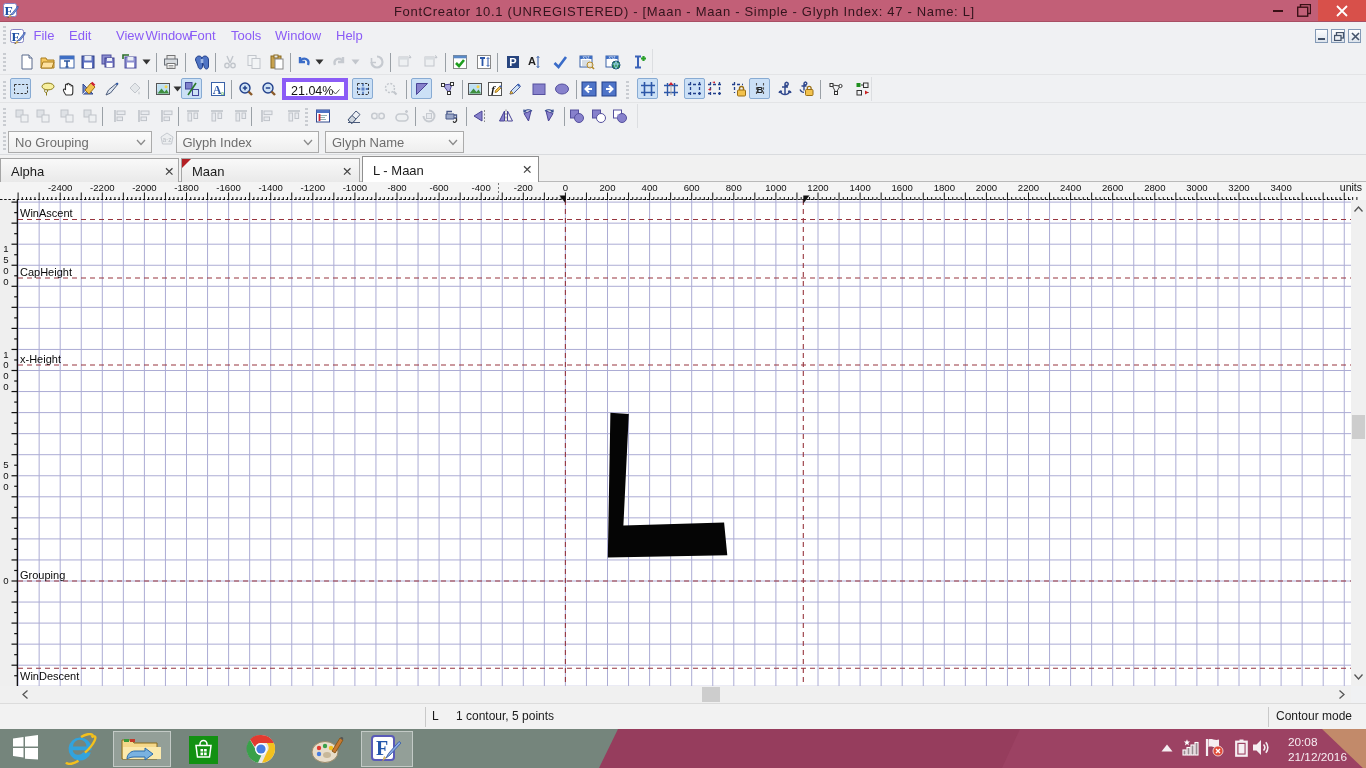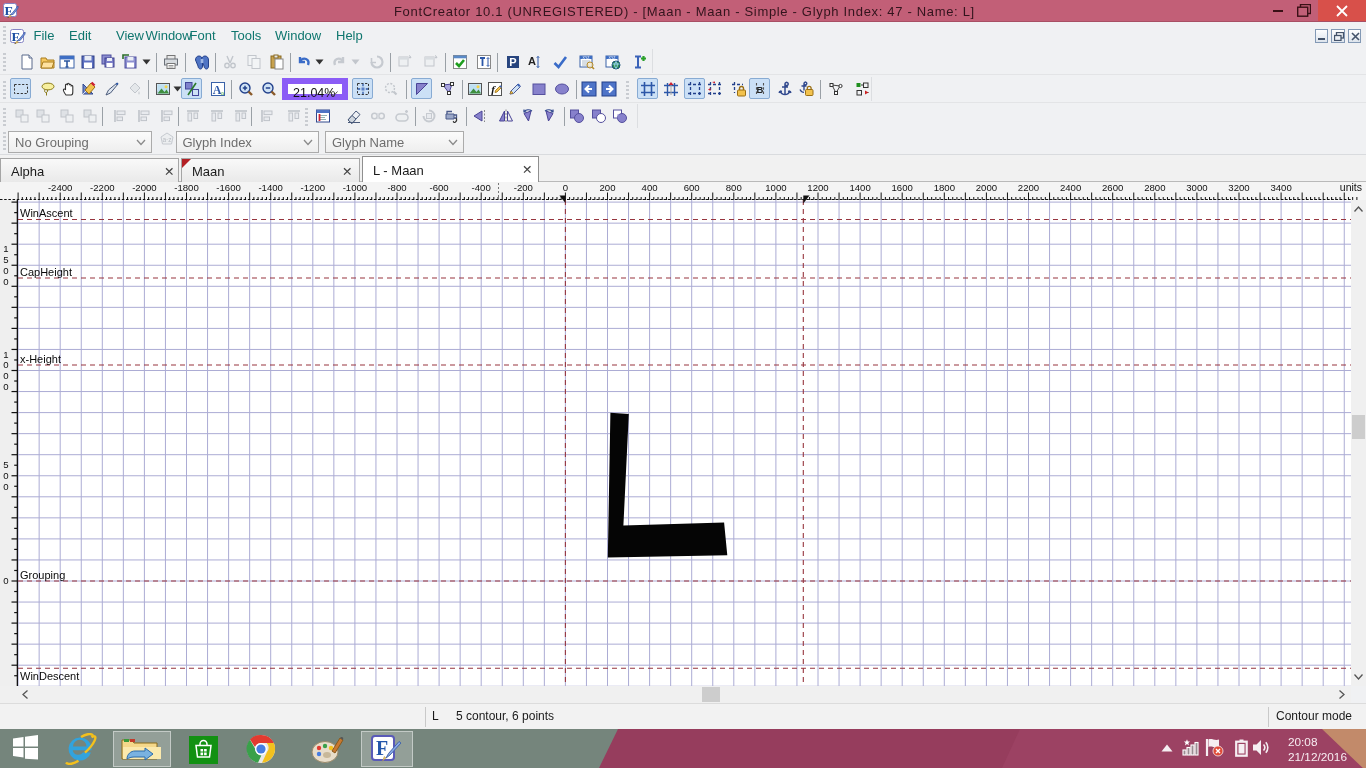--- a/index.html
+++ b/index.html
@@ -1,28 +1,28 @@
 <!DOCTYPE html>
 <html><head><meta charset="utf-8"><style>
 
 *{margin:0;padding:0;box-sizing:border-box}
 html,body{width:1366px;height:768px;overflow:hidden;font-family:"Liberation Sans",sans-serif}
 #root{position:absolute;left:0;top:0;width:1366px;height:768px;background:#f0f1f3}
 .abs{position:absolute}
 #titlebar{left:0;top:0;width:1366px;height:22px;background:#c25f77;border-bottom:1px solid #a84f64}
 #title{left:394px;top:3.5px;font-size:13px;color:#33141d;letter-spacing:0.68px}
 #menubar{left:0;top:22px;width:1366px;height:26px;background:#f0f1f3}
-.menu{top:27.5px;font-size:13px;color:#0f766e}
+.menu{top:27.5px;font-size:13px;color:#8b5cf6}
 .band{left:0;width:1366px;height:27px;background:#f0f1f3}
 .ic{position:absolute;width:16px;height:16px}
 .hl{position:absolute;background:#cbe0f6;border:1px solid #88abd3;border-radius:2px}
 .sep{position:absolute;width:1px;height:19px;background:#9aa0a6}
 .grip{position:absolute;top:5px;width:3px;height:18px;background:repeating-linear-gradient(to bottom,#c9ccd1 0 2px,transparent 2px 4px)}
 .bend{position:absolute;top:1px;width:1px;height:24px;background:#dcdee1}
-.combo2{position:absolute;background:#fff;border:6px solid #8b5cf6}
+.combo2{position:absolute;background:#fff;border:4px solid #8b5cf6}
 .ct2{position:absolute;left:5px;top:2px;font-size:12.5px;color:#111}
 .ca2{position:absolute;right:4px;top:7px}
 #combos{left:0;top:129px;width:1366px;height:26px;background:#f0f1f3;border-bottom:1px solid #d9dbde}
 .combo{position:absolute;top:2px;height:21.5px;background:linear-gradient(#fbfbfb,#eee);border:1px solid #ababab;font-size:13px;color:#6e6e6e}
 .combo .t{position:absolute;left:6px;top:2.5px}
 .combo svg{position:absolute;right:5px;top:7px}
 #tabbar{left:0;top:155px;width:1366px;height:27px;background:#f1f1f1;border-bottom:1px solid #b9b9b9}
 .tab{position:absolute;top:2.5px;height:24.5px;background:linear-gradient(#f9f9f9,#e9e9e9);border:1px solid #a5a5a5;border-bottom:none;font-size:13px;color:#1a1a1a}
 .tab.active{top:0.5px;height:26.5px;background:#fff;border-color:#8f8f8f}
 .tab .tt{position:absolute;left:10px;top:5px}
@@ -1120,21 +1120,21 @@
       <svg class="abs" style="left:22px;top:4px" width="6" height="9" viewBox="0 0 6 9">
         <path d="M5.5 0.5L1 4.5l4.5 4" fill="none" stroke="#555" stroke-width="1.3"></path>
       </svg>
       <svg class="abs" style="left:1339px;top:4px" width="6" height="9" viewBox="0 0 6 9">
         <path d="M0.5 0.5L5 4.5l-4.5 4" fill="none" stroke="#555" stroke-width="1.3"></path>
       </svg>
     </div>
 <div class="abs" id="statusbar">
       <span class="abs" style="left:424.5px;top:3px;width:1px;height:20px;background:#c9c9c9"></span>
       <span class="abs" style="left:432px;top:5px">L</span>
-      <span class="abs" style="left:456px;top:5px">5 contour, 6 points</span>
+      <span class="abs" style="left:456px;top:5px">1 contour, 5 points</span>
       <span class="abs" style="left:1268px;top:3px;width:1px;height:20px;background:#c9c9c9"></span>
       <span class="abs" style="left:1276px;top:5px">Contour mode</span>
     </div>
 <div class="abs" id="taskbar">
       <svg class="abs" style="left:0;top:0" width="1366" height="39" viewBox="0 0 1366 39">
         <rect x="0" y="0" width="1366" height="39" fill="#75857c"></rect>
         <polygon points="618,0 1366,0 1366,39 599,39" fill="#963d5d"></polygon>
         <polygon points="1020,0 1366,0 1366,39 1002,39" fill="#9c4263"></polygon>
         <polygon points="1322,0 1366,0 1366,42" fill="#c28a6a"></polygon>
       </svg>

